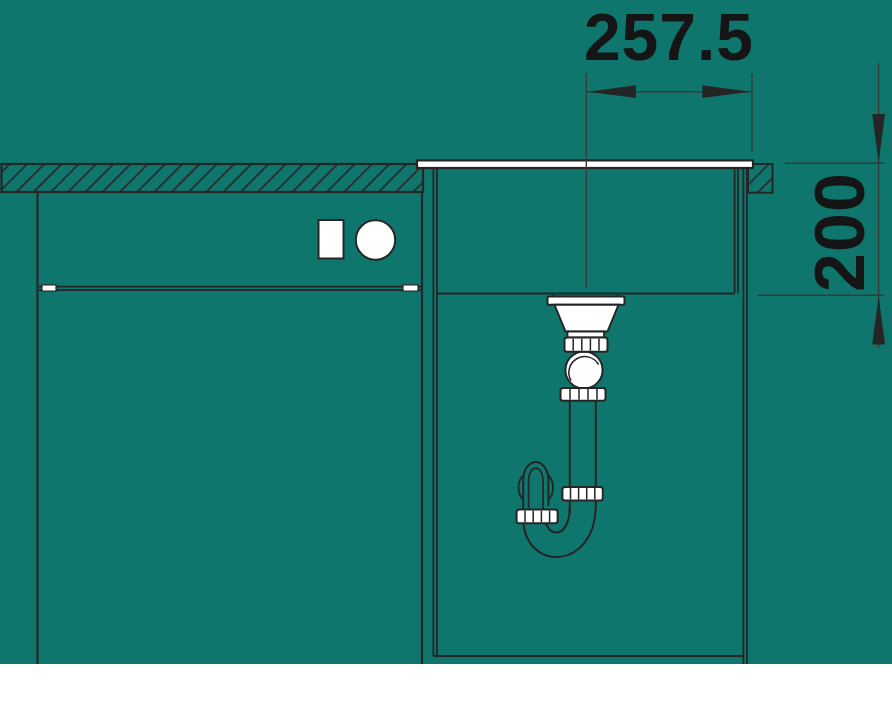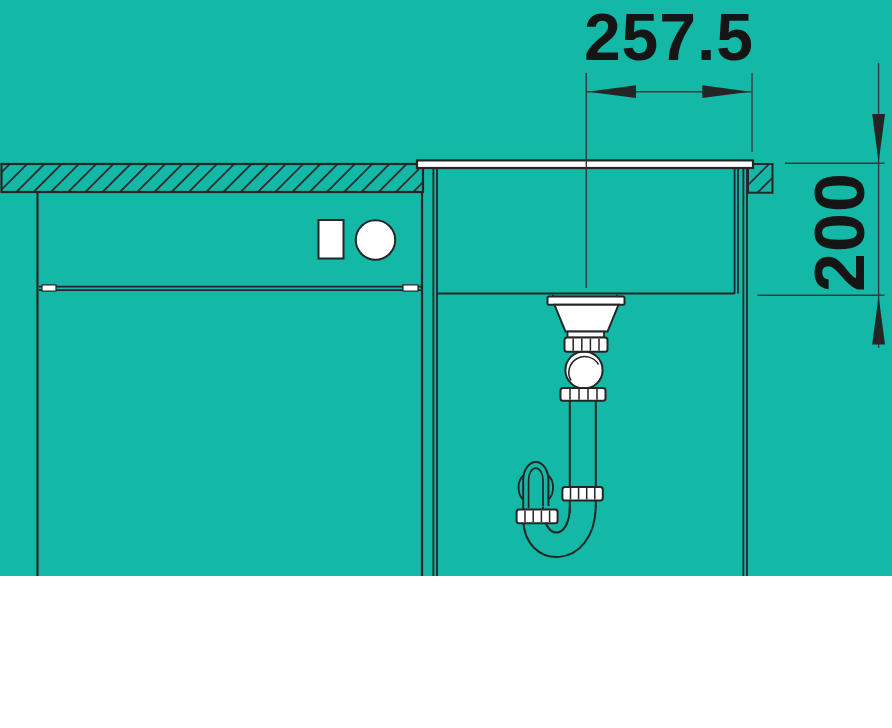--- a/index.html
+++ b/index.html
@@ -1,16 +1,16 @@
 <!DOCTYPE html>
 <html><head>
 <meta charset="utf-8">
 <style>
   html,body{margin:0;padding:0;background:#ffffff;}
-  .stage{position:relative;width:892px;height:576px;background:#14b8a6;overflow:hidden;
+  .stage{position:relative;width:892px;height:664px;background:#0f766e;overflow:hidden;
          font-family:"Liberation Sans",sans-serif;}
   svg{position:absolute;left:0;top:0;display:block;}
   .dim-label{font-family:"Liberation Sans",sans-serif;font-weight:bold;fill:#151515;}
   .w-label{font-size:66px;letter-spacing:1px;}
   .d-label{font-size:70px;letter-spacing:1px;}
 </style>
 </head>
 <body>
 
 <div class="stage">

